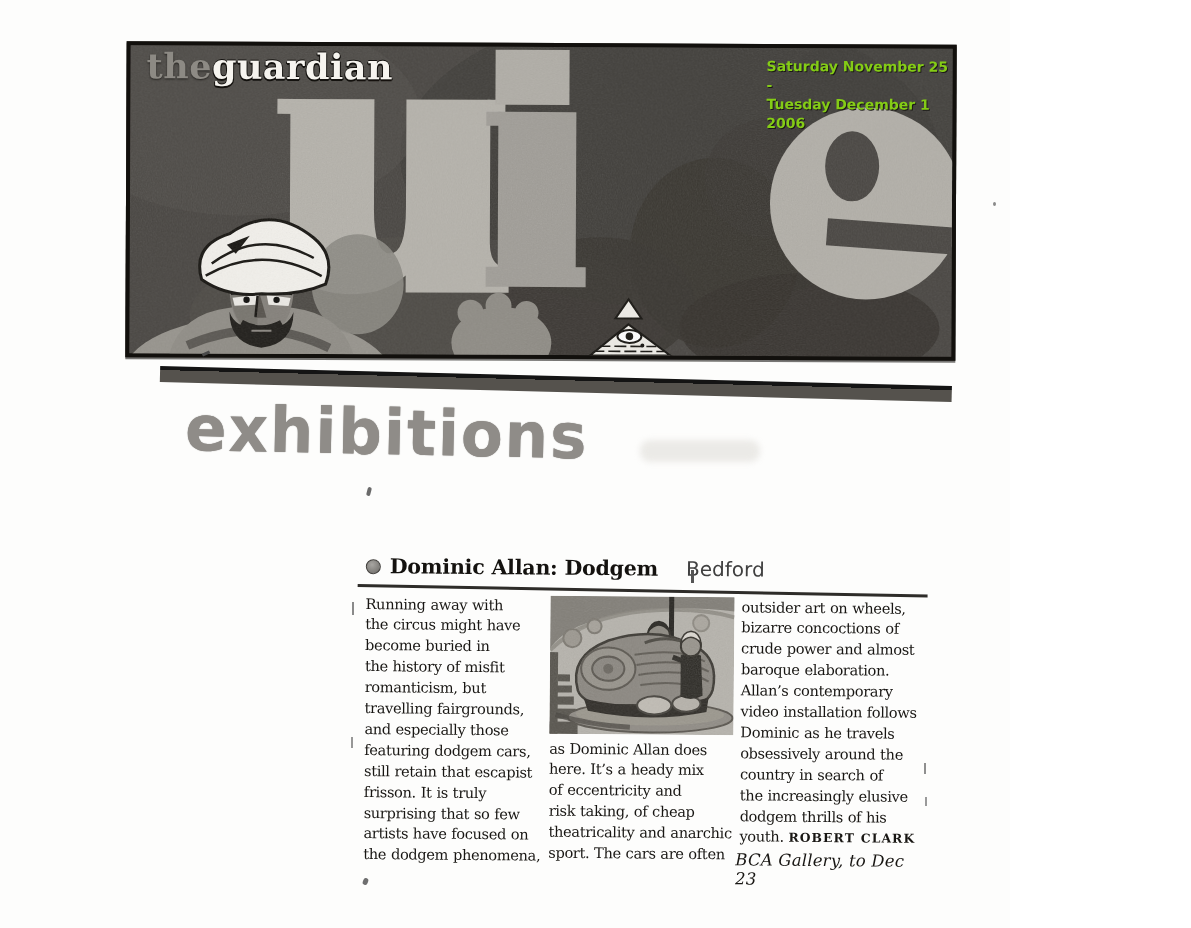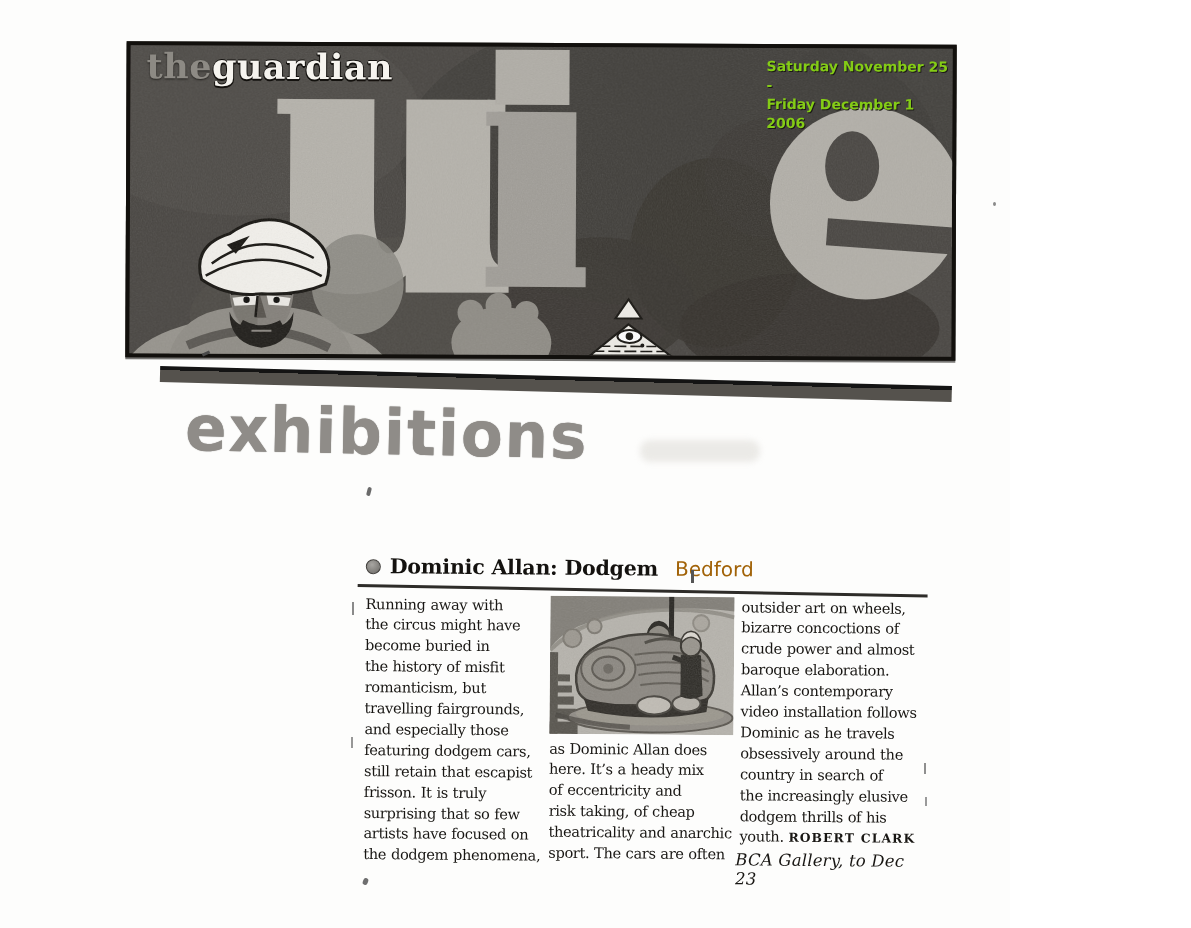--- a/index.html
+++ b/index.html
@@ -33,21 +33,21 @@
 
   
   .article{position:absolute;left:358px;top:548px;width:580px;
          transform:rotate(0.5deg);transform-origin:left top;}
   .headline-row{display:flex;align-items:center;gap:9px;padding-left:8px;margin-top:6px;}
   .bullet{width:13px;height:13px;border-radius:50%;flex:none;
          background:radial-gradient(circle at 40% 35%,#a8a6a2,#7d7b77 70%,#5c5a56);
          border:1.5px solid #3f3d3a;}
   .headline-bold{font-family:"DejaVu Serif",serif;font-weight:bold;font-size:20.5px;
          color:#14120f;letter-spacing:-0.2px;white-space:nowrap;}
-  .headline-loc{font-family:"DejaVu Sans",sans-serif;font-size:20px;color:#a16207;margin-left:8px;white-space:nowrap;}
+  .headline-loc{font-family:"DejaVu Sans",sans-serif;font-size:20px;color:#404040;margin-left:19px;white-space:nowrap;}
   .headline-rule{margin-top:6px;height:2.5px;background:#2e2c29;width:570px;
          transform:rotate(0.55deg);transform-origin:left center;}
   .columns{display:grid;grid-template-columns:184px 184px 186px;column-gap:7px;
          margin-top:7px;padding-left:2px;}
   .body{margin:0;white-space:pre-line;font-family:"DejaVu Serif",serif;font-size:14.6px;
          line-height:20.9px;letter-spacing:-0.35px;word-spacing:.5px;color:#181613;}
   .col1 .body{padding-left:6px;}
   .photo{width:184px;height:138px;margin:0 0 5px 0;}
   .photo svg{width:100%;height:100%;display:block;}
   .byline{font-family:"DejaVu Serif",serif;font-weight:bold;font-size:12.3px;
@@ -154,21 +154,21 @@
       </g>
 
       <rect width="822" height="308" filter="url(#grain1)" opacity="0.16"></rect>
     </svg>
 
     <div class="brand">
       <span class="brand-the">the</span><span class="brand-guardian">guardian</span>
     </div>
     <div class="issue-date">
       <div>Saturday November 25 -</div>
-      <div>Friday December 1 2006</div>
+      <div>Tuesday December 1 2006</div>
     </div>
   </div>
 
   <div class="section-bar"></div>
   <div class="section-title">exhibitions</div>
   <div class="smudge"></div>
 
   <div class="article">
     <div class="headline-row">
       <span class="bullet"></span>

